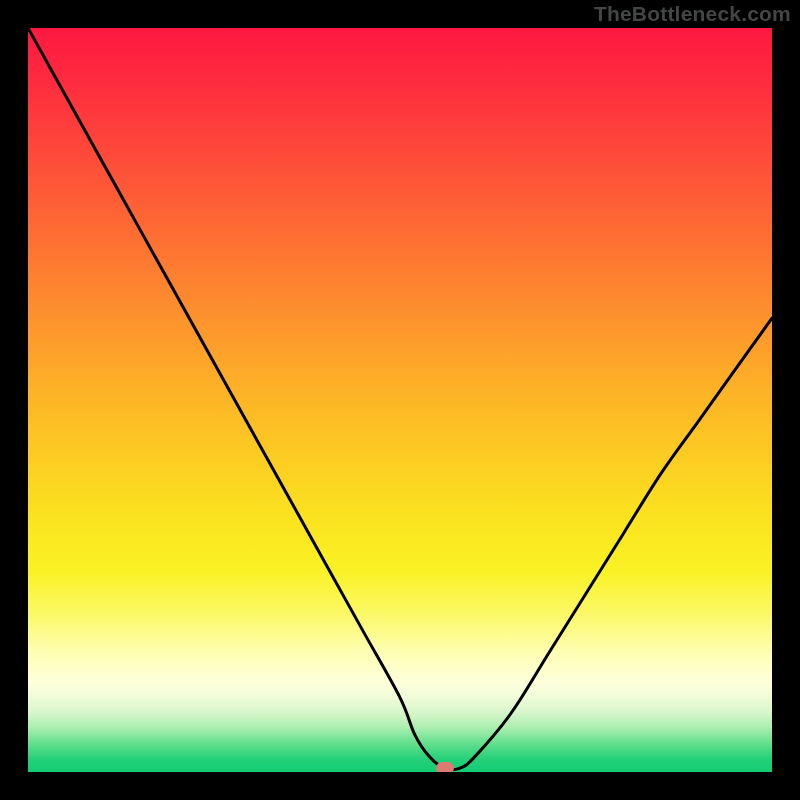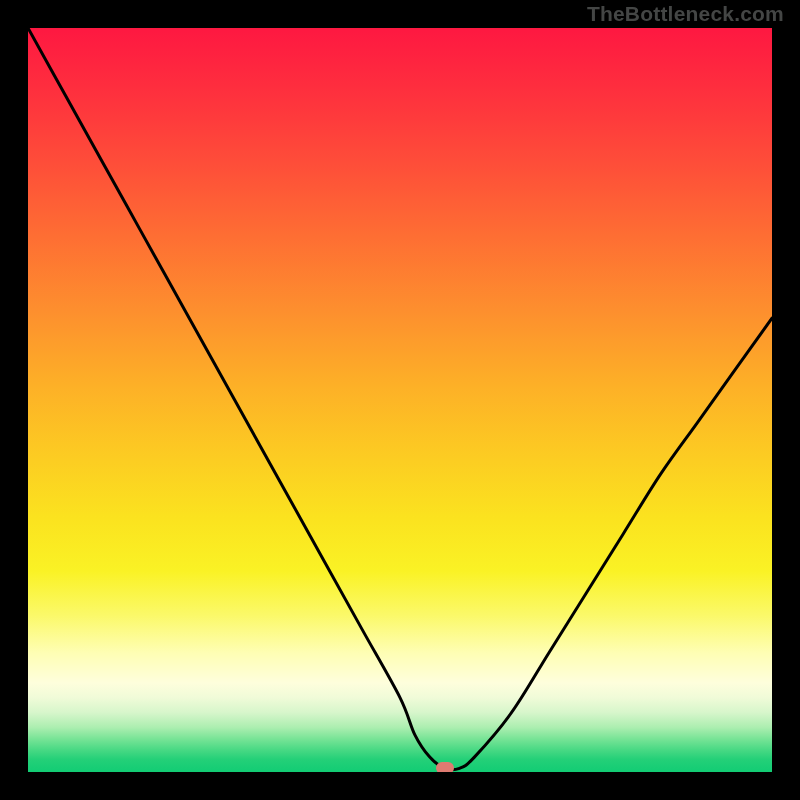--- a/index.html
+++ b/index.html
@@ -13,21 +13,21 @@
   }
   .frame {
     position: relative;
     width: 800px;
     height: 800px;
     background: #000;
   }
   .attribution {
     position: absolute;
     top: 2px;
-    right: 16px;
+    right: 9px;
     color: #444645;
     font-size: 21px;
     font-weight: 600;
     letter-spacing: 0.2px;
   }
   .plot-area {
     position: absolute;
     left: 28px;
     top: 28px;
     width: 744px;

